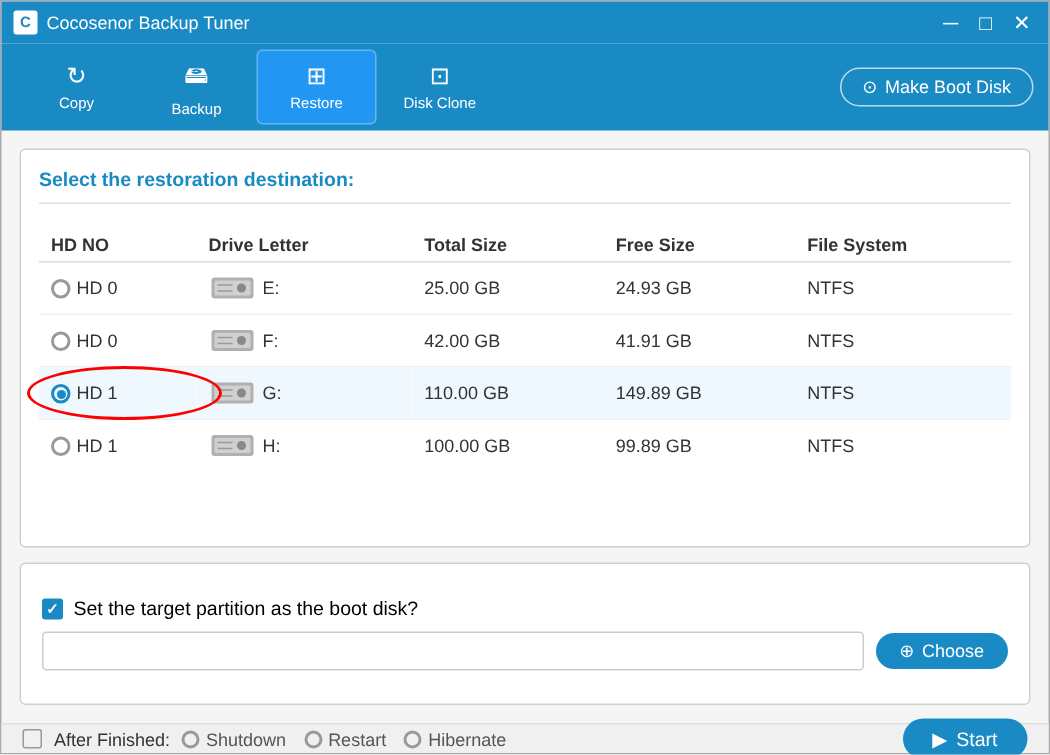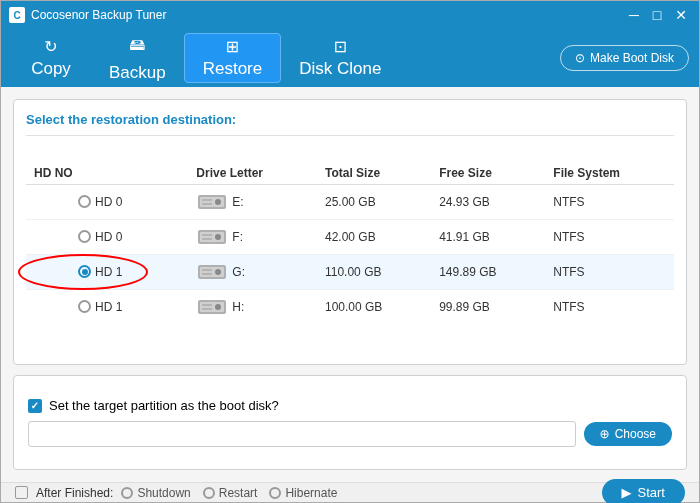--- a/index.html
+++ b/index.html
@@ -77,21 +77,21 @@
       border-radius: 4px;
       gap: 3px;
       min-width: 80px;
       height: 50px;
     }
     .toolbar-btn.active {
       background: #2196F3;
       border: 1px solid #64b5f6;
     }
     .toolbar-btn .btn-label {
-      font-size: 17px;
+      font-size: 10px;
       font-weight: 500;
     }
     .toolbar-btn .btn-icon {
       font-size: 16px;
     }
     .toolbar-spacer { flex: 1; }
     .make-boot-btn {
       border: 1px solid rgba(255,255,255,0.7);
       border-radius: 14px;
       padding: 5px 14px;
@@ -114,21 +114,21 @@
       background: white;
       border: 1px solid #d0d0d0;
       border-radius: 4px;
       padding: 12px;
       flex: 1;
     }
     .panel-title {
       color: #1a8ac4;
       font-size: 13px;
       font-weight: 600;
-      margin-bottom: 26px;
+      margin-bottom: 16px;
       padding-bottom: 8px;
       border-bottom: 1px solid #e0e0e0;
     }
     .disk-table {
       width: 100%;
       border-collapse: collapse;
     }
     .disk-table th {
       text-align: left;
       padding: 4px 8px;
@@ -140,24 +140,23 @@
     .disk-table td {
       padding: 6px 8px;
       font-size: 12px;
       color: #333;
     }
     .disk-table tr:not(:last-child) td {
       border-bottom: 1px solid #f0f0f0;
     }
     .radio-cell {
       display: flex;
-      align-items: flex-start;
+      align-items: flex-end;
       gap: 4px;
       white-space: nowrap;
-      margin-left: 44px;
     }
     .radio-input {
       width: 13px;
       height: 13px;
       border-radius: 50%;
       border: 2px solid #999;
       display: inline-flex;
       align-items: center;
       justify-content: center;
       flex-shrink: 0;

